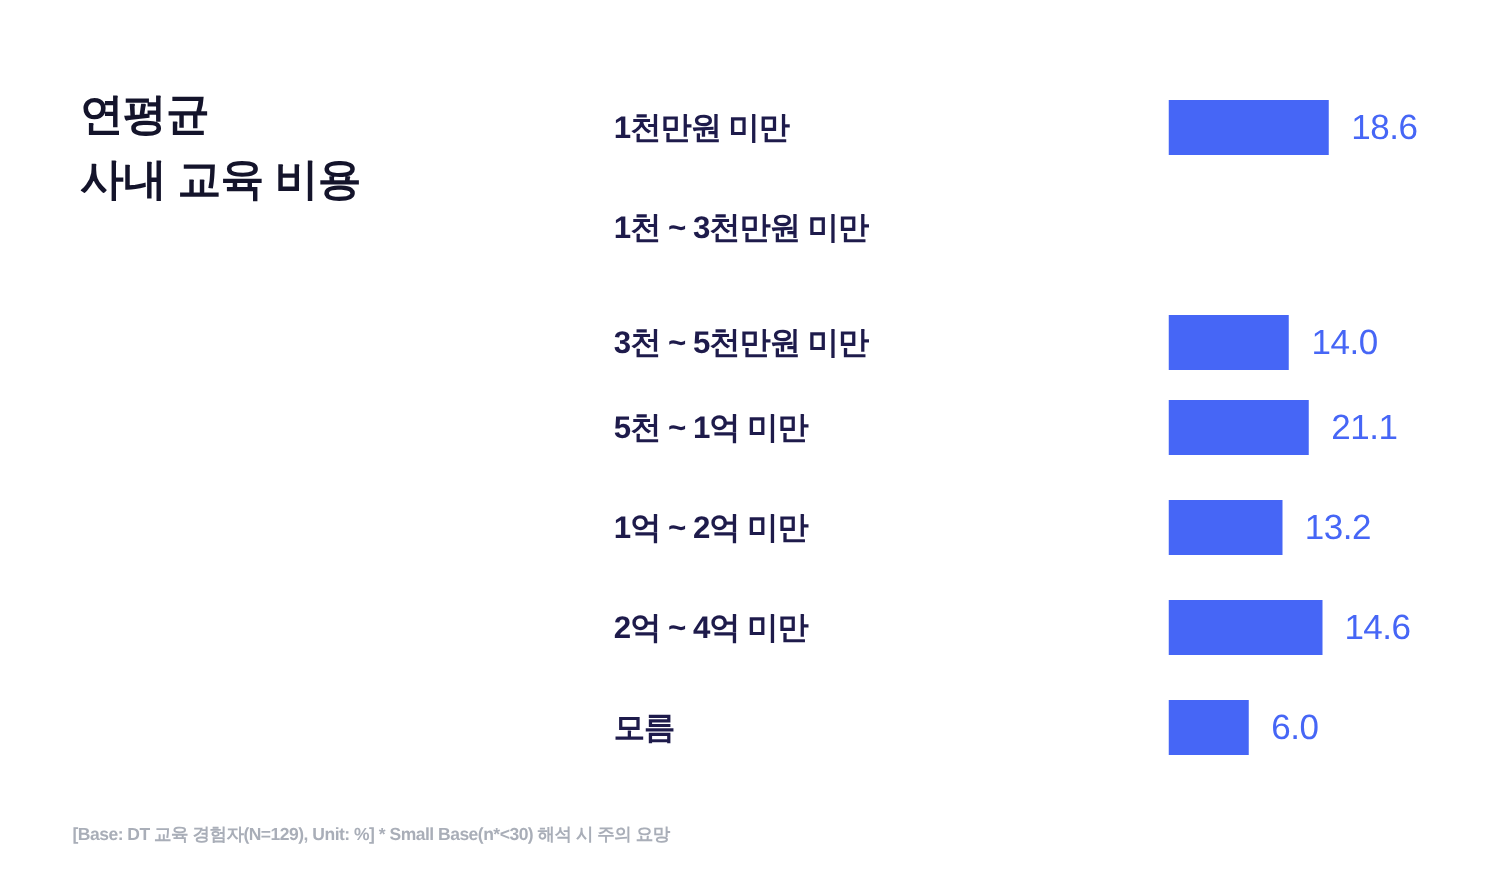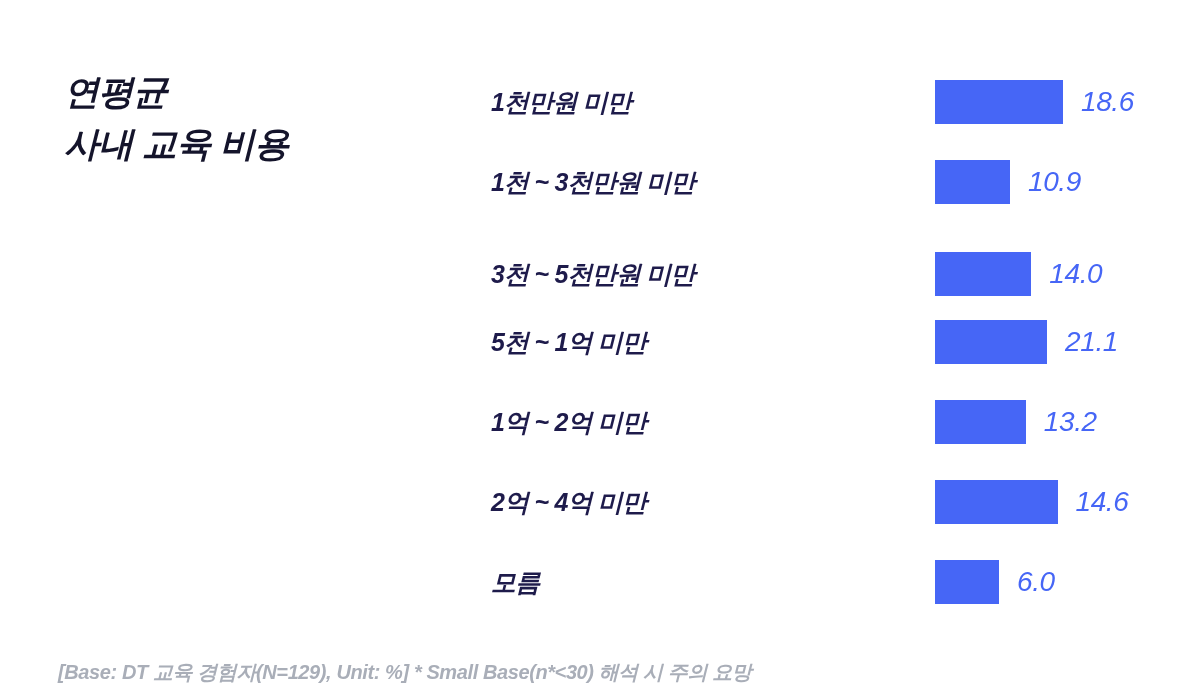--- a/index.html
+++ b/index.html
@@ -11,21 +11,20 @@
   body {
     font-family: "Liberation Sans", "DejaVu Sans", sans-serif;
     -webkit-font-smoothing: antialiased;
   }
   #slide {
     position: relative;
     width: 1200px;
     height: 700px;
     background: #ffffff;
     overflow: hidden;
-    font-style: italic;
   }
 
   
   #title-block {
     position: absolute;
     left: 64px;
     top: 66px;
     width: 360px;
   }
   .title-line {
@@ -84,21 +83,21 @@
     color: #4666f6;
     line-height: 44px;
     white-space: nowrap;
   }
 
   
   #footnote {
     position: absolute;
     left: 58px;
     top: 659px;
-    font-size: 20px;
+    font-size: 14px;
     font-weight: 700;
     letter-spacing: -0.4px;
     color: #a9aeb8;
     white-space: nowrap;
   }
 </style>
 </head>
 <body>
 
 <div id="slide">
@@ -111,24 +110,20 @@
   <div id="chart">
       <div class="row" style="top: 80px;">
         <div class="row-label">1천만원 미만</div>
         <div class="bar-wrap">
           <div class="bar" style="width: 128px; background: rgb(70, 102, 246);"></div>
           <div class="bar-value" style="color: rgb(70, 102, 246);">18.6</div>
         </div>
       </div>
       <div class="row" style="top: 160px;">
         <div class="row-label">1천 ~ 3천만원 미만</div>
-        <div class="bar-wrap">
-          <div class="bar" style="width: 75px; background: rgb(70, 102, 246);"></div>
-          <div class="bar-value" style="color: rgb(70, 102, 246);">10.9</div>
-        </div>
       </div>
       <div class="row" style="top: 252px;">
         <div class="row-label">3천 ~ 5천만원 미만</div>
         <div class="bar-wrap">
           <div class="bar" style="width: 96.3px; background: rgb(70, 102, 246);"></div>
           <div class="bar-value" style="color: rgb(70, 102, 246);">14.0</div>
         </div>
       </div>
       <div class="row" style="top: 320px;">
         <div class="row-label">5천 ~ 1억 미만</div>

